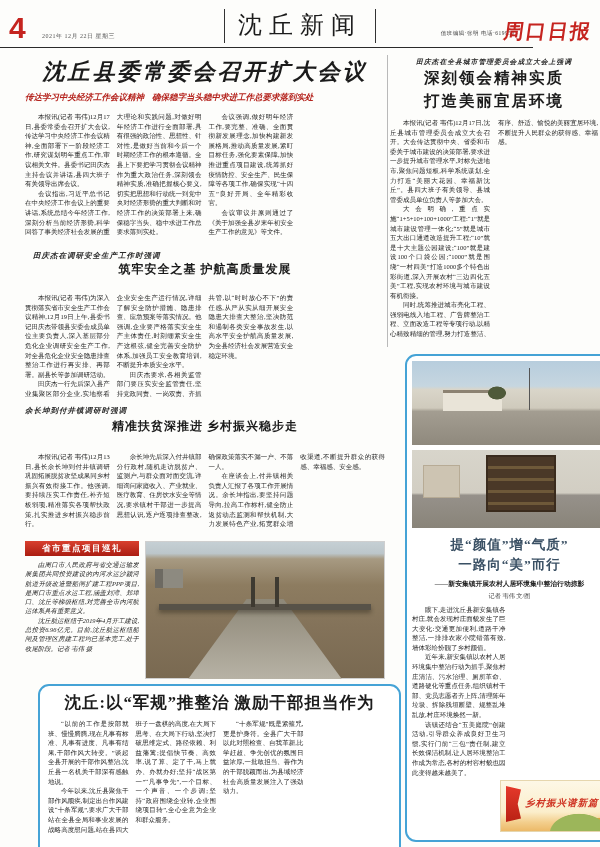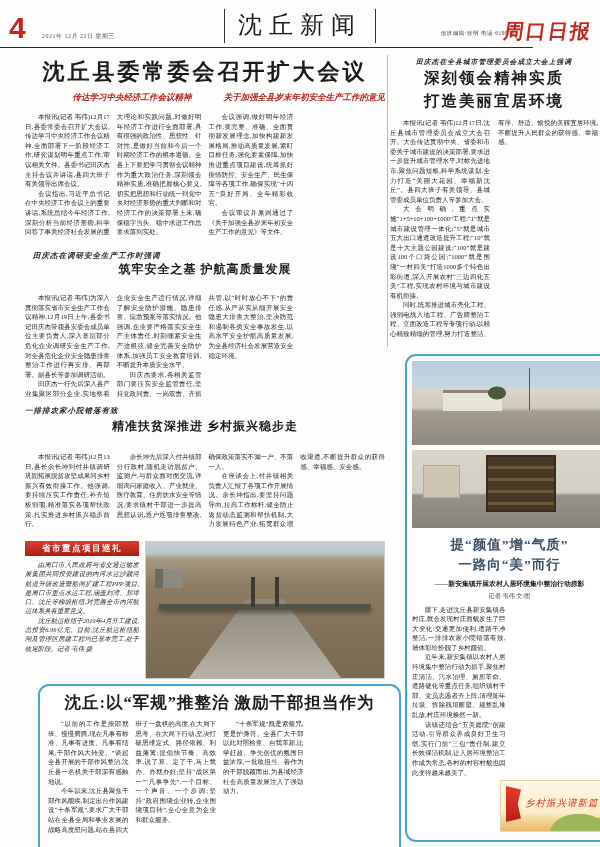--- a/index.html
+++ b/index.html
@@ -18,21 +18,21 @@
   .section-title .txt { font-size:24px; letter-spacing:7px; color:#1c1c1c; }
   .editor { position:absolute; right:82px; top:30px; font-size:5.5px; color:#444; letter-spacing:.5px; }
   .masthead { position:absolute; right:8px; top:18px; font-size:20px; font-weight:bold; color:#c5241f; letter-spacing:2px; transform:skewX(-8deg); }
   
   .abs { position:absolute; }
   .kicker { font-size:7.5px; font-style:italic; font-weight:bold; color:#2a2a2a; letter-spacing:1px; }
   .headline { text-align:center; font-weight:bold; color:#1b1b1b; }
   .h-a { font-size:22px; letter-spacing:3px; }
   .h-b { font-size:12px; letter-spacing:1px; }
   .h-d { font-size:16.5px; letter-spacing:1px; }
-  .subtitle { text-align:center; color:#b5241e; font-weight:bold; font-style:italic; font-size:8.5px; display:flex; justify-content:flex-end; gap:32px; }
+  .subtitle { text-align:center; color:#b5241e; font-weight:bold; font-style:italic; font-size:8.5px; display:flex; justify-content:flex-start; gap:8px; }
   .body-cols { font-size:6.5px; line-height:9.6px; text-align:justify; color:#1f1f1f; column-fill:auto; overflow:hidden; }
   .cols4 { column-count:4; column-gap:7px; }
   .cols2 { column-count:2; column-gap:8px; }
   .body-cols p { text-indent:2em; }
   
   .proj-banner { width:114px; height:15px; background:linear-gradient(180deg,#d8402f,#ab1d12); color:#fff; font-size:8.5px; font-weight:bold; letter-spacing:1.5px; display:flex; align-items:center; justify-content:center; font-family:"Liberation Sans",sans-serif; }
   .proj-caption { width:114px; height:120px; margin-top:4px; font-size:6.4px; line-height:9.3px; font-style:italic; text-align:justify; overflow:hidden; color:#1f1f1f; }
   .proj-caption p { text-indent:2em; }
   .photo { position:relative; overflow:hidden; }
   .aerial { width:240px; height:138px; background:linear-gradient(180deg,#c6d0d5 0%,#bcc6ca 9%,#a79a82 13%,#8d7c60 32%,#84735a 60%,#796951 100%); box-shadow:0 0 0 1px #cfcfcf inset; }
@@ -55,59 +55,59 @@
   .village2 .door { position:absolute; left:38%; top:6%; width:36%; height:74%; background:repeating-linear-gradient(180deg,#4a3827 0 9px,#6e5939 9px 12px); border:2px solid #3a2b1d; }
   .village2 .wallart { position:absolute; left:6%; top:20%; width:18%; height:40%; background:#cdc4b2; box-shadow:0 0 0 1px #b7ab95; }
   .h-beauty { font-size:13.5px; line-height:1.5; letter-spacing:1px; color:#3a5064; }
   .b-sub { text-align:center; font-size:6.8px; font-weight:bold; margin-top:3px; color:#222; }
   .b-byline { text-align:center; font-size:6.2px; color:#444; margin-top:3px; }
   .banner-art { position:absolute; right:6px; bottom:8px; width:106px; height:52px; border:1px solid #e6d6ae;
     background:radial-gradient(ellipse at 75% 105%, #9cb65a 0 26%, transparent 27%),
                radial-gradient(ellipse at 95% 108%, #d9a53f 0 22%, transparent 23%),
                linear-gradient(180deg,#fdf7e6 0%,#fbeecb 62%,#f3cf8e 82%,#ecb968 100%); }
   .banner-art .flag { position:absolute; left:5px; top:5px; width:15px; height:36px; background:linear-gradient(180deg,#e5392b,#b92114); clip-path:polygon(0 0,100% 10%,78% 50%,100% 90%,0 100%); }
-  .banner-art .txt { position:absolute; left:24px; top:16px; font-size:9.5px; font-weight:normal; font-style:italic; color:#cf3423; letter-spacing:1px; }
+  .banner-art .txt { position:absolute; left:24px; top:16px; font-size:9.5px; font-weight:bold; font-style:italic; color:#cf3423; letter-spacing:1px; }
 </style>
 </head>
 <body>
 
 <div class="page">
 
   <div class="pagenum">4</div>
   <div class="date">2021年 12月 22日 星期三</div>
   <div class="hdr-rule"></div>
   <div class="section-title">
     <span class="bar"></span>
     <span class="txt">沈丘新闻</span>
     <span class="bar"></span>
   </div>
   <div class="editor">值班编辑·张明  电话·6199503</div>
   <div class="masthead">周口日报</div>
 
-  <div class="abs headline h-a" style="left:25px;top:57px;width:360px;">沈丘县委常委会召开扩大会议</div>
+  <div class="abs headline h-a" style="left:25px;top:57px;width:360px;font-style:italic;">沈丘县委常委会召开扩大会议</div>
   <div class="abs subtitle" style="left:25px;top:92px;width:360px;">
     <span>传达学习中央经济工作会议精神</span>
-    <span>关于加强全县岁末年初安全生产工作的意见</span>
+    <span>确保稳字当头稳中求进工作总要求落到实处</span>
   </div>
   <div class="abs body-cols cols4" style="left:25px;top:112px;width:360px;height:134px;">
       <p>本报讯(记者 韦伟)12月17日,县委常委会召开扩大会议,传达学习中央经济工作会议精神,全面部署下一阶段经济工作,研究谋划明年重点工作,审议相关文件。县委书记田庆杰主持会议并讲话,县四大班子有关领导出席会议。</p>
       <p>会议指出,习近平总书记在中央经济工作会议上的重要讲话,系统总结今年经济工作,深刻分析当前经济形势,科学回答了事关经济社会发展的重大理论和实践问题,对做好明年经济工作进行全面部署,具有很强的政治性、思想性、针对性,是做好当前和今后一个时期经济工作的根本遵循。全县上下要把学习贯彻会议精神作为重大政治任务,深刻领会精神实质,准确把握核心要义,切实把思想和行动统一到党中央对经济形势的重大判断和对经济工作的决策部署上来,确保稳字当头、稳中求进工作总要求落到实处。</p>
       <p>会议强调,做好明年经济工作,要完整、准确、全面贯彻新发展理念,加快构建新发展格局,推动高质量发展,紧盯目标任务,强化要素保障,加快推进重点项目建设,统筹抓好疫情防控、安全生产、民生保障等各项工作,确保实现“十四五”良好开局、全年精彩收官。</p>
       <p>会议审议并原则通过了《关于加强全县岁末年初安全生产工作的意见》等文件。</p>
     </div>
 
   <div class="abs kicker" style="left:25px;top:251px;margin-left:8px;">田庆杰在调研安全生产工作时强调</div>
   <div class="abs headline h-b" style="left:25px;top:261px;width:360px;">筑牢安全之基  护航高质量发展</div>
   <div class="abs body-cols cols4" style="left:25px;top:293px;width:360px;height:108px;">
       <p>本报讯(记者 韦伟)为深入贯彻落实省市安全生产工作会议精神,12月19日上午,县委书记田庆杰带领县安委会成员单位主要负责人,深入基层部分危化企业调研安全生产工作,对全县危化企业安全隐患排查整治工作进行再安排、再部署。副县长等参加调研活动。</p>
       <p>田庆杰一行先后深入县产业集聚区部分企业,实地察看企业安全生产运行情况,详细了解安全防护措施、隐患排查、应急预案等落实情况。他强调,企业要严格落实安全生产主体责任,时刻绷紧安全生产这根弦,健全完善安全防护体系,加强员工安全教育培训,不断提升本质安全水平。</p>
       <p>田庆杰要求,各相关监管部门要压实安全监管责任,坚持党政同责、一岗双责、齐抓共管,以“时时放心不下”的责任感,从严从实从细开展安全隐患大排查大整治,坚决防范和遏制各类安全事故发生,以高水平安全护航高质量发展,为全县经济社会发展营造安全稳定环境。</p>
     </div>
 
-  <div class="abs kicker" style="left:25px;top:406px;">一排排农家小院错落有致</div>
+  <div class="abs kicker" style="left:25px;top:406px;">余长坤到付井镇调研时强调</div>
   <div class="abs headline h-b" style="left:25px;top:418px;width:360px;">精准扶贫深推进  乡村振兴稳步走</div>
   <div class="abs body-cols cols4" style="left:25px;top:452px;width:360px;height:84px;">
       <p>本报讯(记者 韦伟)12月13日,县长余长坤到付井镇调研巩固拓展脱贫攻坚成果同乡村振兴有效衔接工作。他强调,要持续压实工作责任,补齐短板弱项,精准落实各项帮扶政策,扎实推进乡村振兴稳步前行。</p>
       <p>余长坤先后深入付井镇部分行政村,随机走访脱贫户、监测户,与群众面对面交流,详细询问家庭收入、产业就业、医疗教育、住房饮水安全等情况,要求镇村干部进一步提高思想认识,逐户逐项排查整改,确保政策落实不漏一户、不落一人。</p>
       <p>在座谈会上,付井镇相关负责人汇报了各项工作开展情况。余长坤指出,要坚持问题导向,拉高工作标杆,健全防止返贫动态监测和帮扶机制,大力发展特色产业,拓宽群众增收渠道,不断提升群众的获得感、幸福感、安全感。</p>
     </div>
 
   <div class="abs" style="left:25px;top:541px;width:360px;height:128px;display:flex;gap:6px;">
     <div style="width:114px;">
       <div class="proj-banner">省市重点项目巡礼</div>

